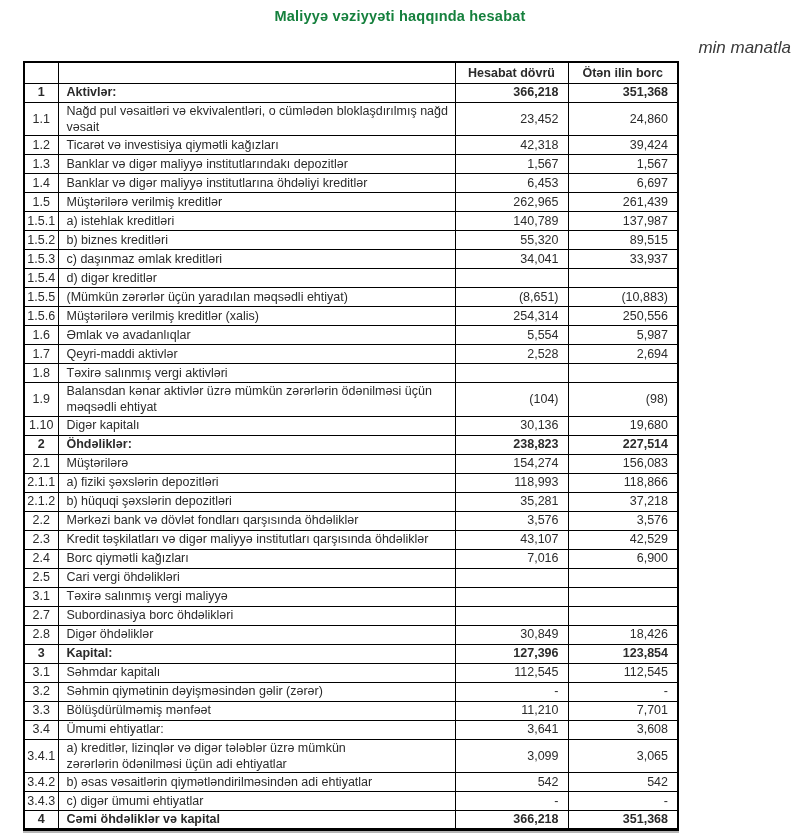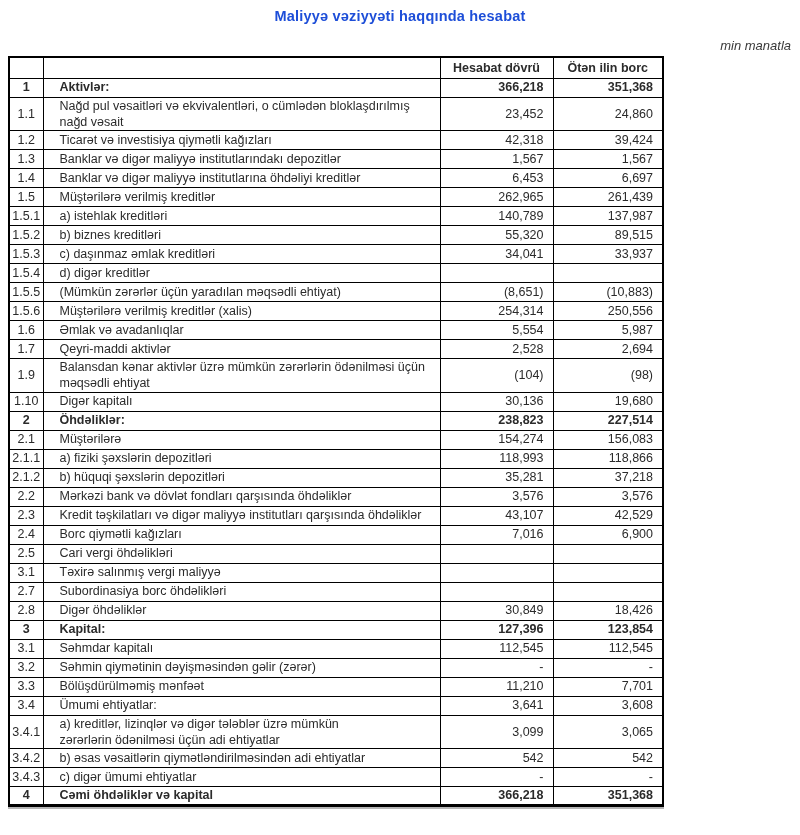--- a/index.html
+++ b/index.html
@@ -12,34 +12,34 @@
   .page {
     width: 800px;
     height: 835px;
     padding-top: 8px;
     overflow: hidden;
   }
   .report-title {
     text-align: center;
     font-size: 14.5px;
     font-weight: 700;
-    color: #1d4ed8;
+    color: #15803d;
     margin-bottom: 14px;
     letter-spacing: 0.2px;
   }
   .unit-note {
     text-align: right;
     font-style: italic;
-    font-size: 13px;
+    font-size: 17px;
     color: #3a3a3a;
     margin: 0 9px 3px 0;
   }
   table.fin-table {
     width: 656px;
-    margin: 0 8px;
+    margin: 0 23px;
     border-collapse: collapse;
     border: 2px solid #000000;
     border-bottom-width: 3px;
     box-shadow: 0 2px 0 #b5b5b5;
     table-layout: fixed;
   }
   col.c-no   { width: 34px; }
   col.c-cur  { width: 113px; }
   col.c-prev { width: 110px; }
   .fin-table th, .fin-table td {
@@ -52,21 +52,21 @@
     overflow: hidden;
   }
   .fin-table thead th {
     font-weight: 700;
     text-align: center;
     height: 21px;
   }
   .fin-table td:nth-child(1) { text-align: center; padding: 0 2px; }
   .fin-table td:nth-child(2) {
     text-align: left;
-    padding-left: 16px;
+    padding-left: 8px;
     white-space: pre-line;
   }
   .fin-table td:nth-child(3),
   .fin-table td:nth-child(4) {
     text-align: right;
     padding-right: 9px;
   }
   tr.bold td { font-weight: 700; }
 </style>
 </head>
@@ -171,20 +171,26 @@
           <td>5,554</td>
           <td>5,987</td>
         </tr>
         <tr>
           <td>1.7</td>
           <td>Qeyri-maddi aktivlər</td>
           <td>2,528</td>
           <td>2,694</td>
         </tr>
         <tr>
+          <td>1.8</td>
+          <td>Təxirə salınmış vergi aktivləri</td>
+          <td></td>
+          <td></td>
+        </tr>
+        <tr>
           <td>1.9</td>
           <td>Balansdan kənar aktivlər üzrə mümkün zərərlərin ödənilməsi üçün
 məqsədli ehtiyat</td>
           <td>(104)</td>
           <td>(98)</td>
         </tr>
         <tr>
           <td>1.10</td>
           <td>Digər kapitalı</td>
           <td>30,136</td>

